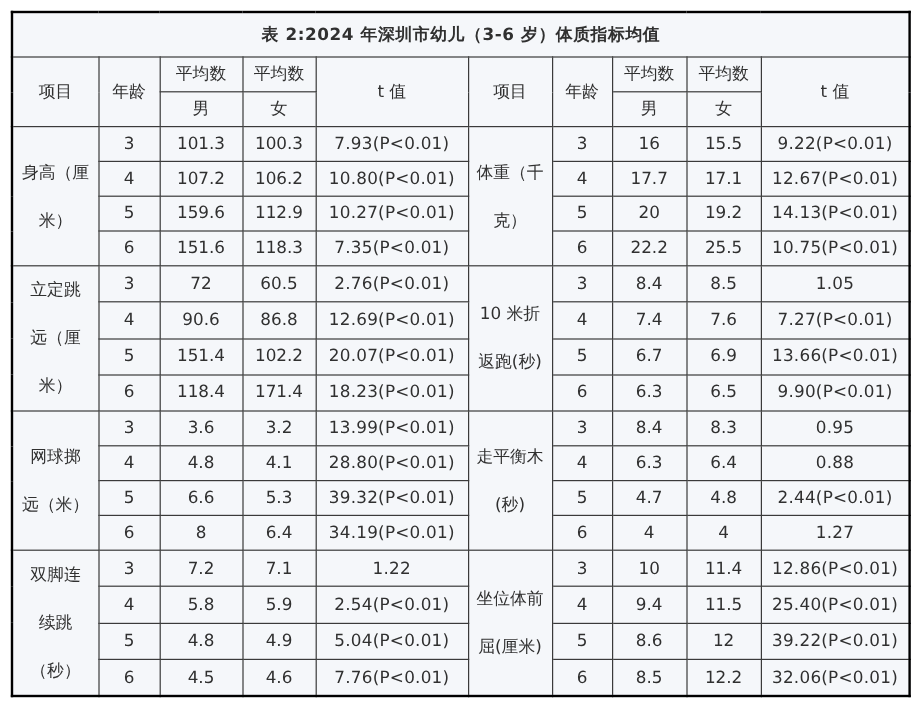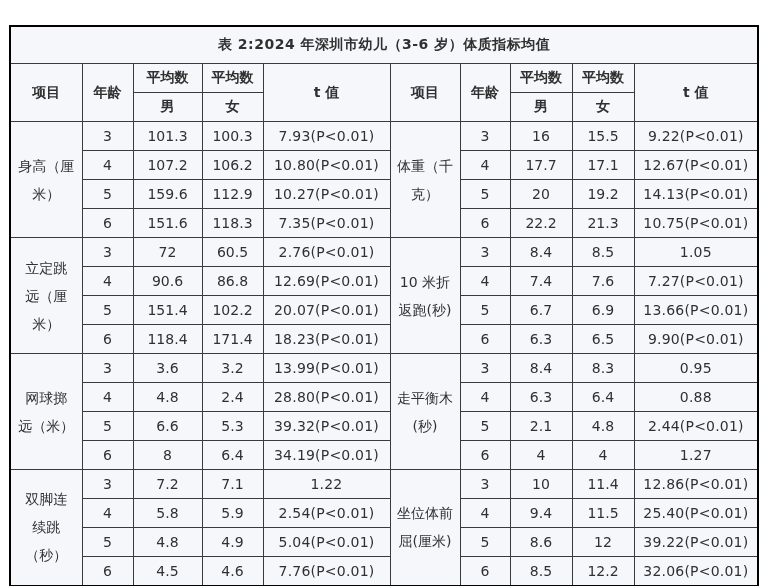--- a/index.html
+++ b/index.html
@@ -4,21 +4,21 @@
 <style>
   html, body {
     margin: 0;
     background: #ffffff;
     font-family: "DejaVu Sans", "Liberation Sans", sans-serif;
   }
   .page {
     width: 766px;
     height: 586px;
     box-sizing: border-box;
-    padding: 25px 9px 0 9px;
+    padding: 9px 9px 0 9px;
     background: #ffffff;
   }
   table.fitness {
     border-collapse: collapse;
     table-layout: fixed;
     width: 748px;
     background: #f5f7fa;
     border: 2px solid #000000;
   }
   table.fitness td {
@@ -32,27 +32,27 @@
   }
   td.title-cell {
     height: 36px;
     font-size: 15px;
     font-weight: bold;
     color: #000000;
     letter-spacing: 0.5px;
   }
   td.hd {
     height: 28px;
-    font-weight: bold;
+    font-weight: normal;
     color: #000000;
   }
   tr.data-row { height: 29px; }
   td.item {
     white-space: pre-line;
-    line-height: 28px;
+    line-height: 40px;
     color: #303030;
   }
   td.tv { letter-spacing: 0.2px; margin-top: 48px; }
 </style>
 </head>
 <body>
 
 <div class="page">
 <table class="fitness">
   <colgroup>
@@ -124,21 +124,21 @@
     <td>19.2</td>
     <td class="tv">14.13(P&lt;0.01)</td>
   </tr>
   <tr class="data-row">
     <td>6</td>
     <td>151.6</td>
     <td>118.3</td>
     <td class="tv">7.35(P&lt;0.01)</td>
     <td>6</td>
     <td>22.2</td>
-    <td>21.3</td>
+    <td>25.5</td>
     <td class="tv">10.75(P&lt;0.01)</td>
   </tr>
 
   <tr class="data-row">
     <td class="item" rowspan="4">立定跳
 远（厘
 米）</td>
     <td>3</td>
     <td>72</td>
     <td>60.5</td>
@@ -191,34 +191,34 @@
     <td class="item" rowspan="4">走平衡木
 (秒)</td>
     <td>3</td>
     <td>8.4</td>
     <td>8.3</td>
     <td class="tv">0.95</td>
   </tr>
   <tr class="data-row">
     <td>4</td>
     <td>4.8</td>
-    <td>2.4</td>
+    <td>4.1</td>
     <td class="tv">28.80(P&lt;0.01)</td>
     <td>4</td>
     <td>6.3</td>
     <td>6.4</td>
     <td class="tv">0.88</td>
   </tr>
   <tr class="data-row">
     <td>5</td>
     <td>6.6</td>
     <td>5.3</td>
     <td class="tv">39.32(P&lt;0.01)</td>
     <td>5</td>
-    <td>2.1</td>
+    <td>4.7</td>
     <td>4.8</td>
     <td class="tv">2.44(P&lt;0.01)</td>
   </tr>
   <tr class="data-row">
     <td>6</td>
     <td>8</td>
     <td>6.4</td>
     <td class="tv">34.19(P&lt;0.01)</td>
     <td>6</td>
     <td>4</td>

